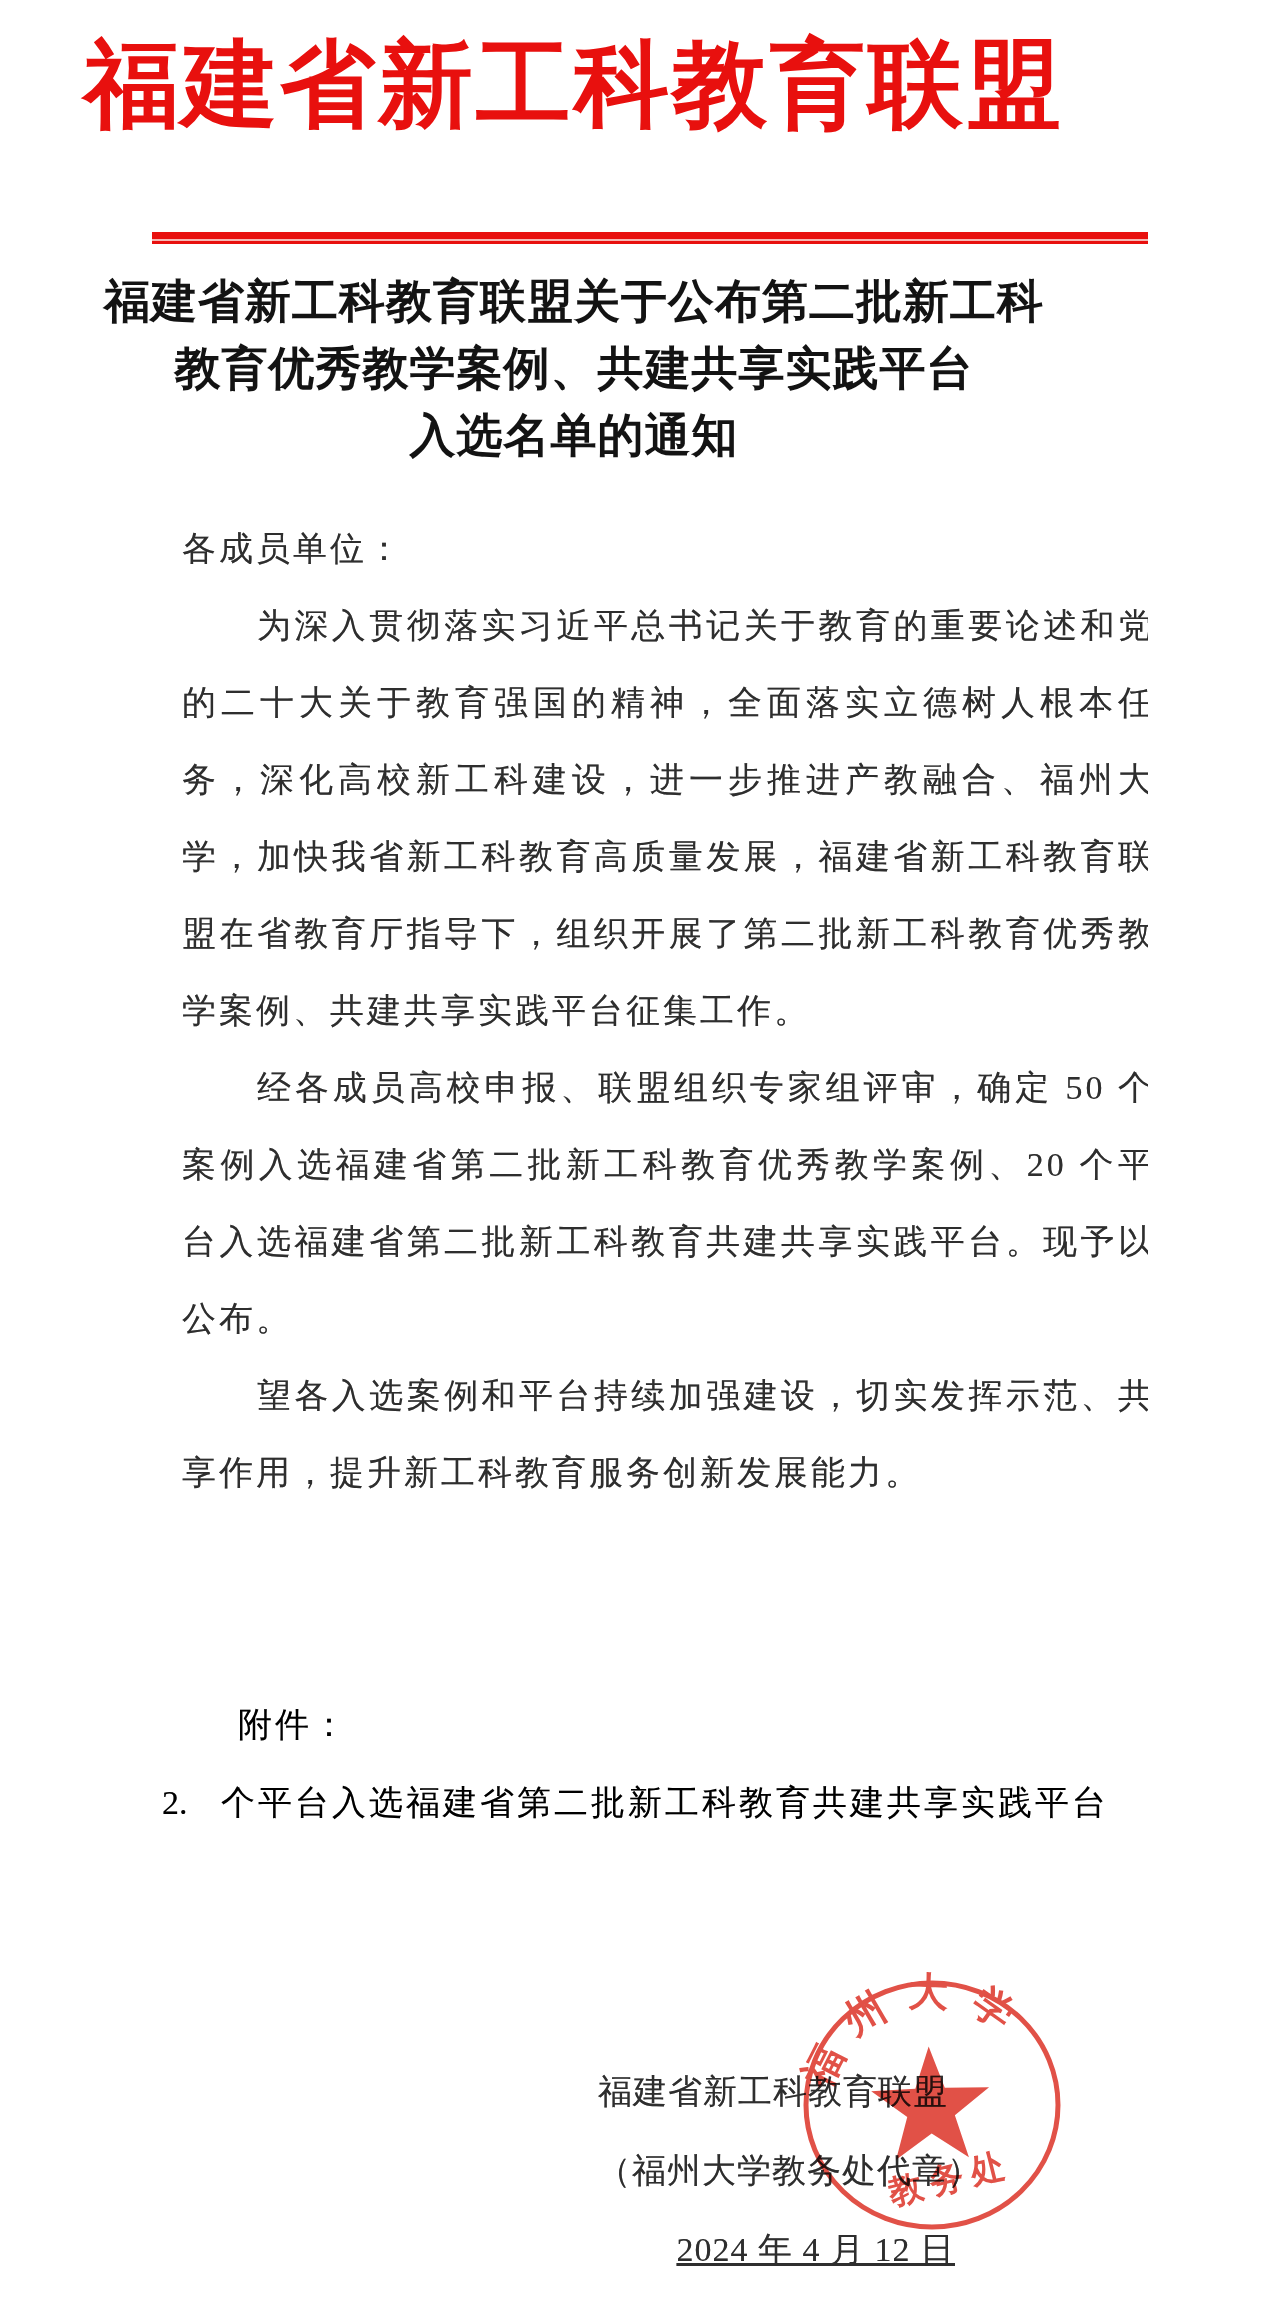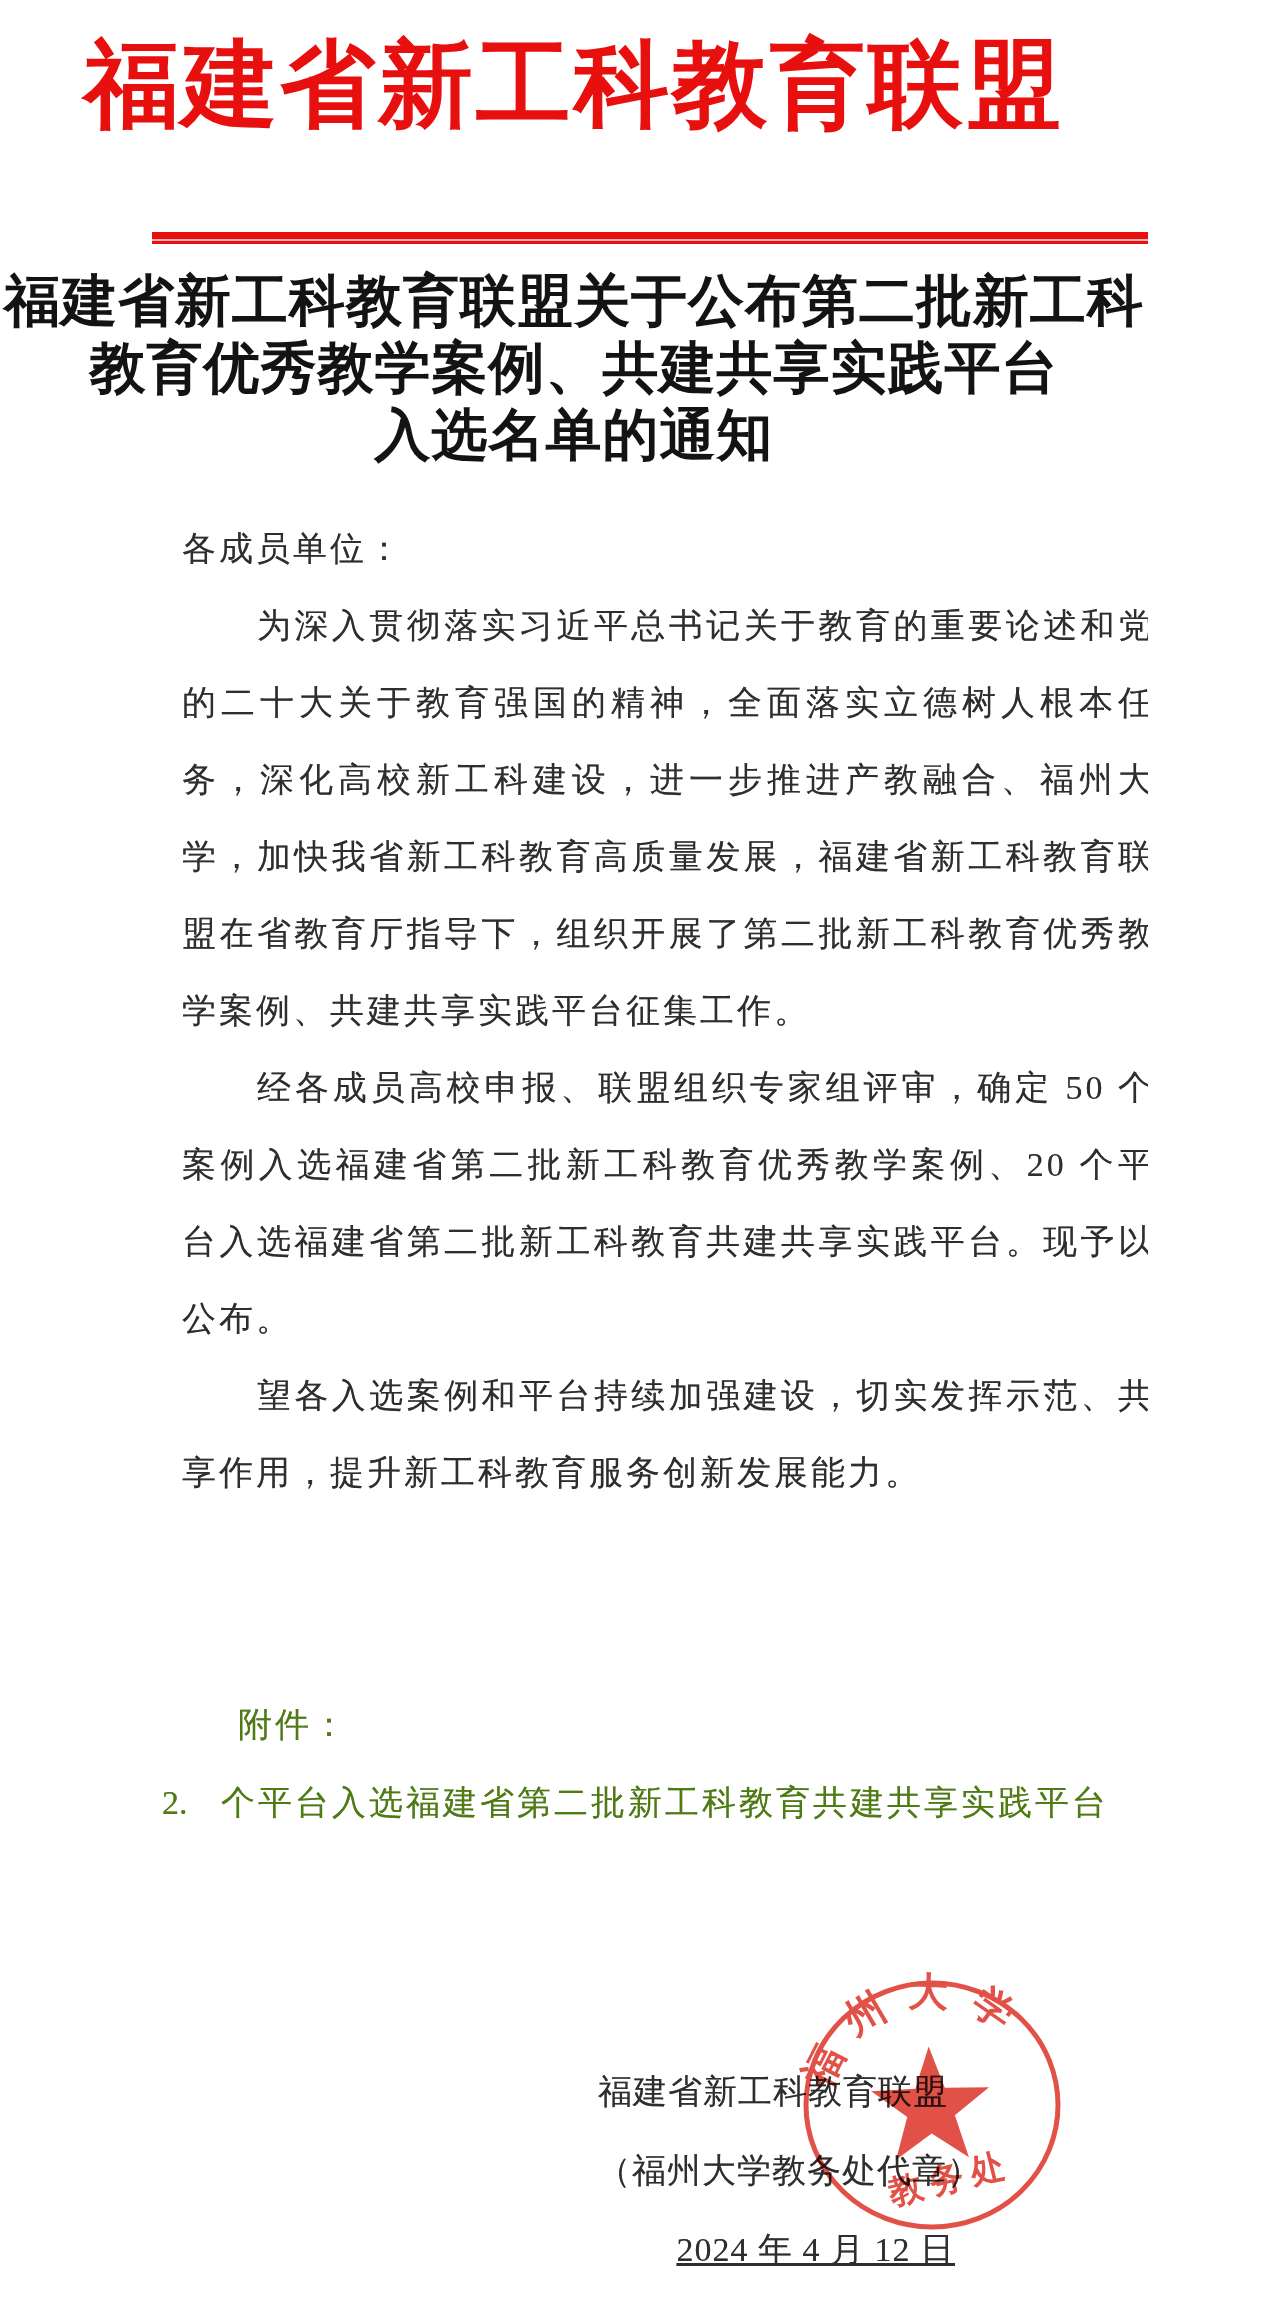--- a/index.html
+++ b/index.html
@@ -29,21 +29,21 @@
     background:linear-gradient(to bottom,
       #e8100e 0px, #e8100e 7px,
       #f6b7b3 7px, #f6b7b3 9px,
       #e8100e 9px, #e8100e 12px);
   }
   
   .doc-title{
     position:absolute;
     top:268px; left:0; right:0;
     text-align:center;
-    font-size:56px;
+    font-size:46px;
     font-weight:700;
     color:#131313;
     line-height:67px;
     letter-spacing:1px;
   }
   
   .body-block{
     position:absolute;
     top:510px; left:182px;
     width:973px;
@@ -57,21 +57,21 @@
   .body-block p{margin:0; text-indent:75px;}
   .salutation{text-indent:0 !important;}
   
   .attachments{
     position:absolute;
     top:1686px; left:162px;
     width:1000px;
     font-size:34px;
     line-height:78px;
     letter-spacing:3px;
-    color:#4d7c0f;
+    color:#000000;
     text-shadow:0 0 0.6px rgba(40,40,40,0.45);
   }
   .att-label{margin-left:76px;}
   .att-item .num{display:inline-block;width:59px;letter-spacing:0;}
   
   .signature{
     position:absolute;
     top:2052px; right:166px;
     text-align:right;
     font-size:34px;

